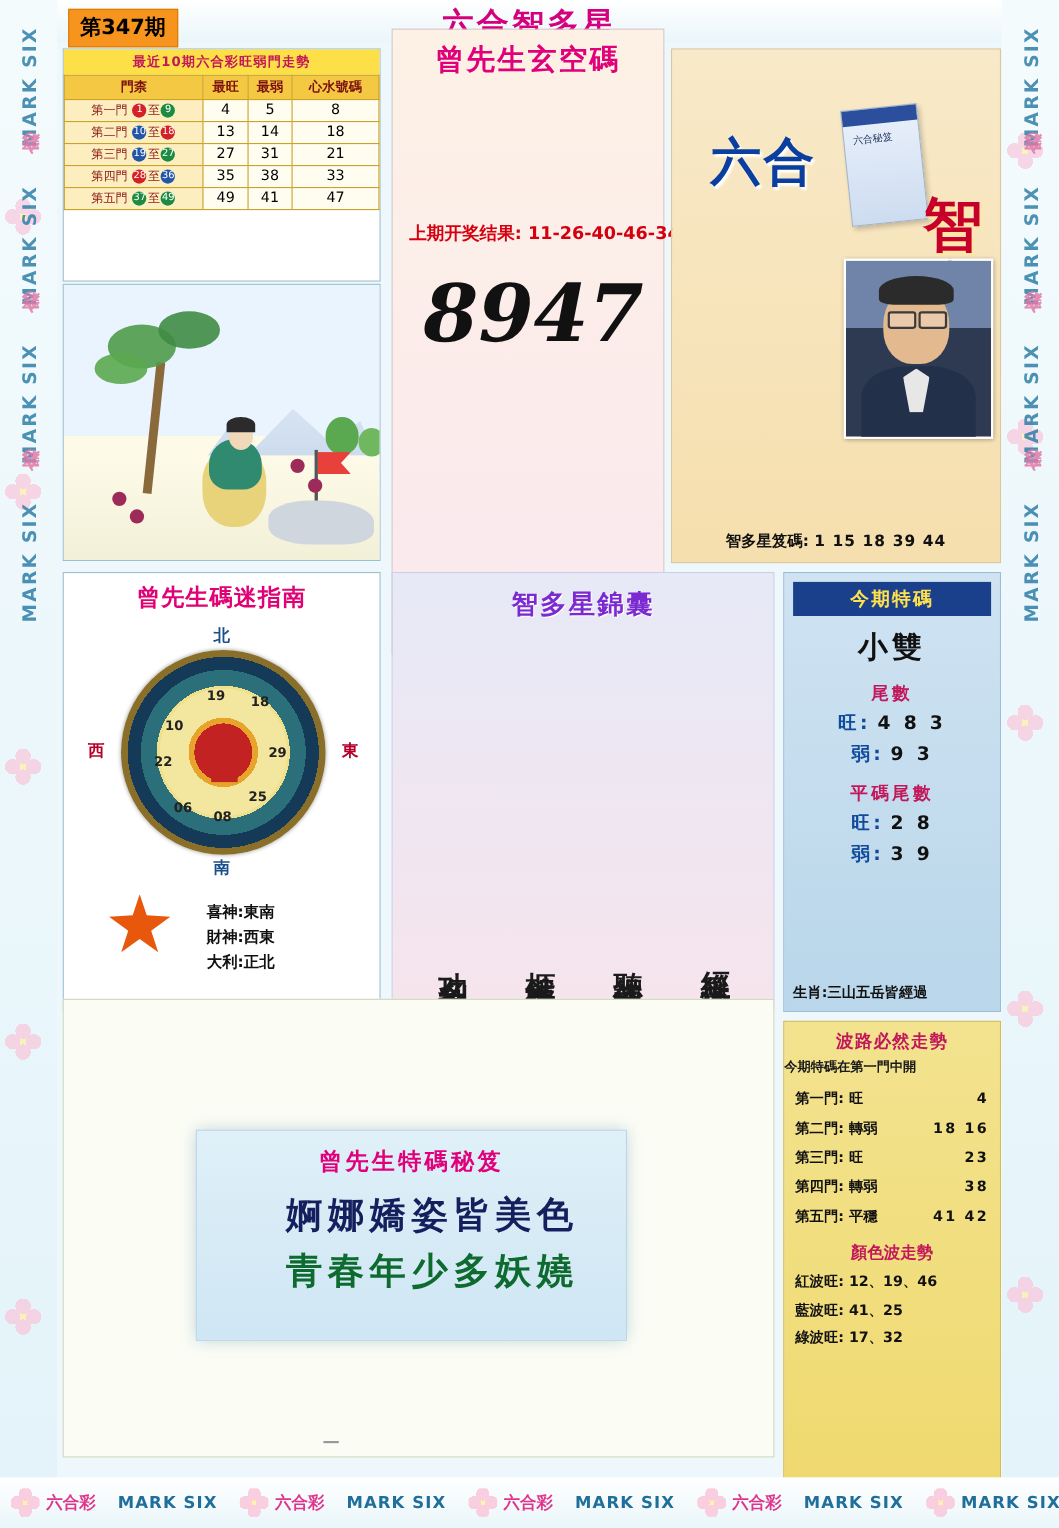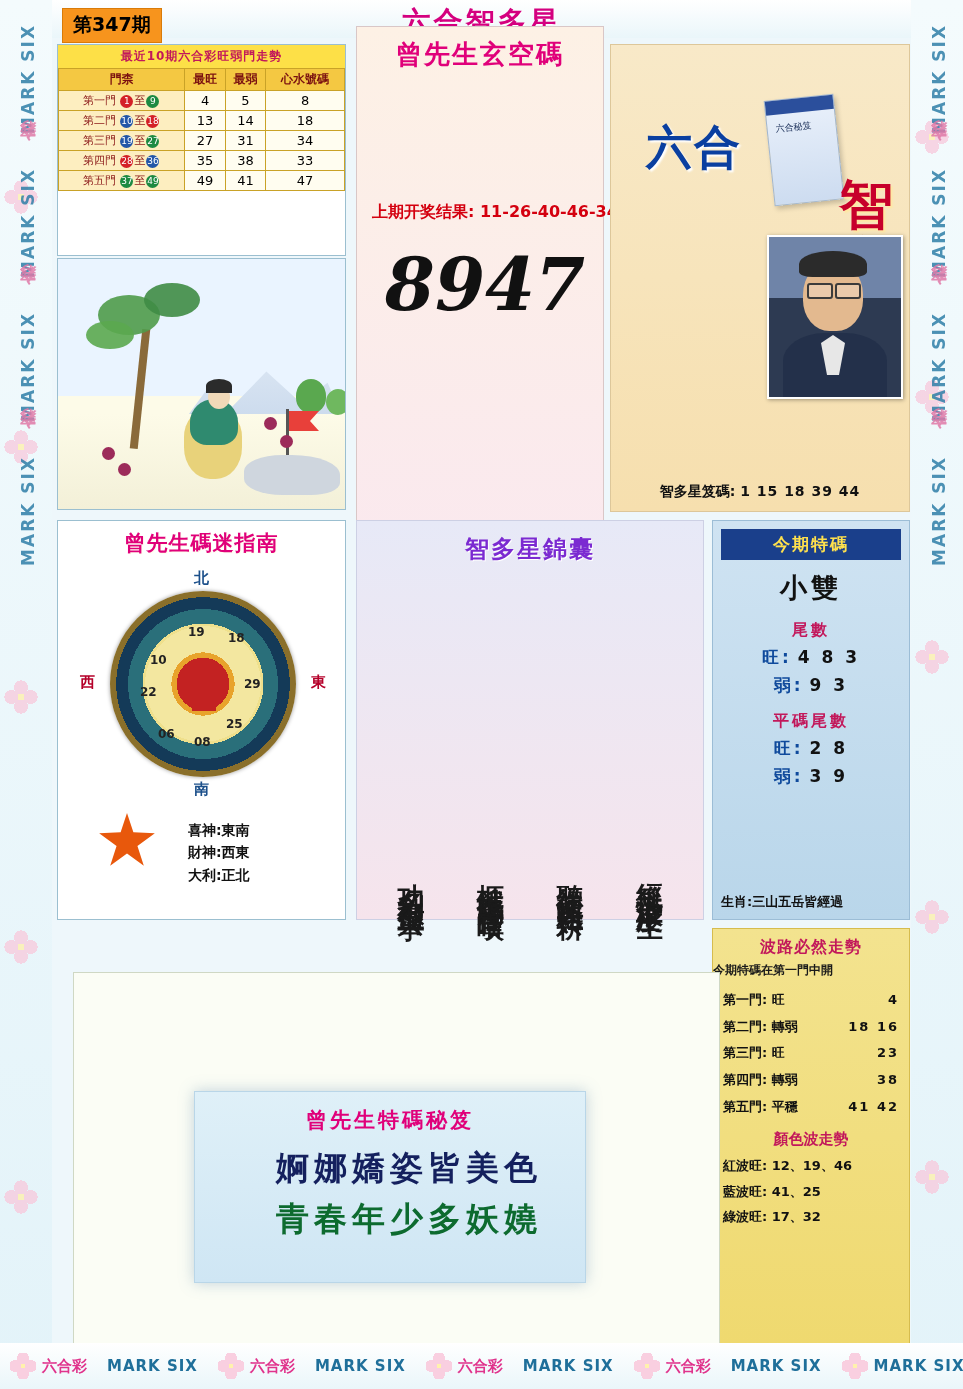--- a/index.html
+++ b/index.html
@@ -262,21 +262,21 @@
   .tema-foot{position:absolute;left:8px;bottom:8px;font-size:13px;color:#111;font-weight:bold;}
   
   #bolu{left:712px;top:928px;width:198px;height:417px;background:linear-gradient(180deg,#f3e38f,#efd96f);border:1px solid #d6bc4e;}
   .bolu-title{text-align:center;margin-top:8px;font-size:16px;font-weight:bold;color:#c2185b;letter-spacing:1px;}
   .bolu-sub{text-align:left;font-size:12px;color:#1a1a1a;margin-top:4px;font-weight:bold;}
   .bolu-list{margin:8px 10px 0;font-size:13px;color:#111;font-weight:bold;line-height:2.05;}
   .bolu-list .n{float:right;letter-spacing:2px;}
   .color-title{text-align:center;margin-top:10px;font-size:15px;font-weight:bold;color:#c2185b;}
   .color-list{margin:4px 10px 0;font-size:13px;font-weight:bold;line-height:1.95;color:#111;}
   
-  #secret{left:57px;top:972px;width:647px;height:417px;background:#fbfdf5;border:1px solid #cfd8c4;margin-left:16px;}
+  #secret{left:57px;top:908px;width:647px;height:417px;background:#fbfdf5;border:1px solid #cfd8c4;}
   .sec-box{
     position:absolute;left:120px;top:118px;width:390px;height:190px;
     background:linear-gradient(180deg,#dff0f8,#cfe6f4);
     box-shadow:0 0 14px rgba(90,130,170,.35);
     border:1px solid #b9d6e8;
   }
   .sec-hd{
     text-align:center;margin-top:14px;font-size:21px;font-weight:bold;color:#e0007a;
     letter-spacing:3px;font-family:"DejaVu Sans",sans-serif;
   }
@@ -355,21 +355,21 @@
           <span class="ball b-blue">10</span>至<span class="ball b-red">18</span></td>
         <td>13</td>
         <td>14</td>
         <td>18</td>
       </tr>
       <tr>
         <td class="lbl"><span>第三門</span>
           <span class="ball b-blue">19</span>至<span class="ball b-green">27</span></td>
         <td>27</td>
         <td>31</td>
-        <td>34</td>
+        <td>21</td>
       </tr>
       <tr>
         <td class="lbl"><span>第四門</span>
           <span class="ball b-red">28</span>至<span class="ball b-blue">36</span></td>
         <td>35</td>
         <td>38</td>
         <td>33</td>
       </tr>
       <tr>
         <td class="lbl"><span>第五門</span>

